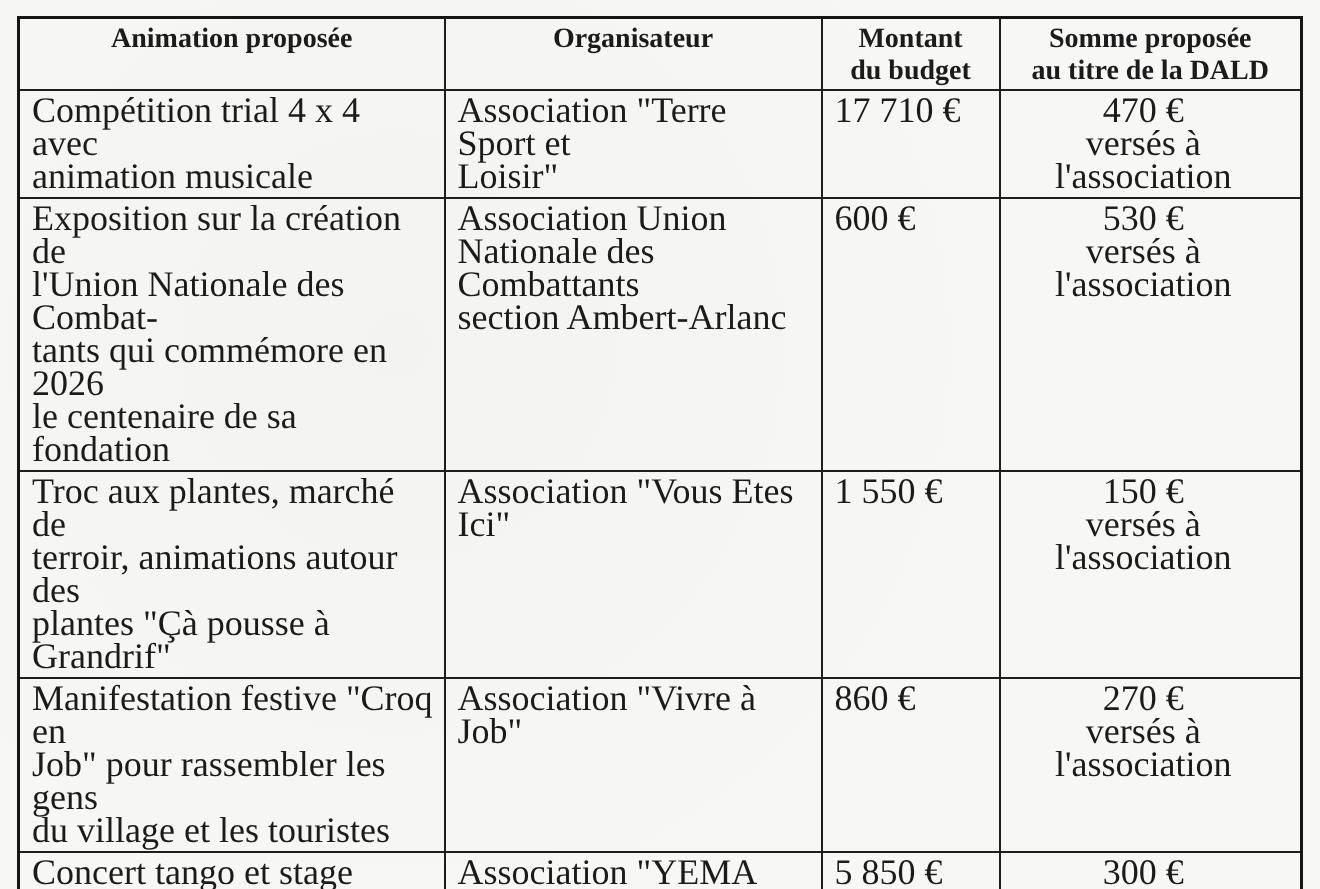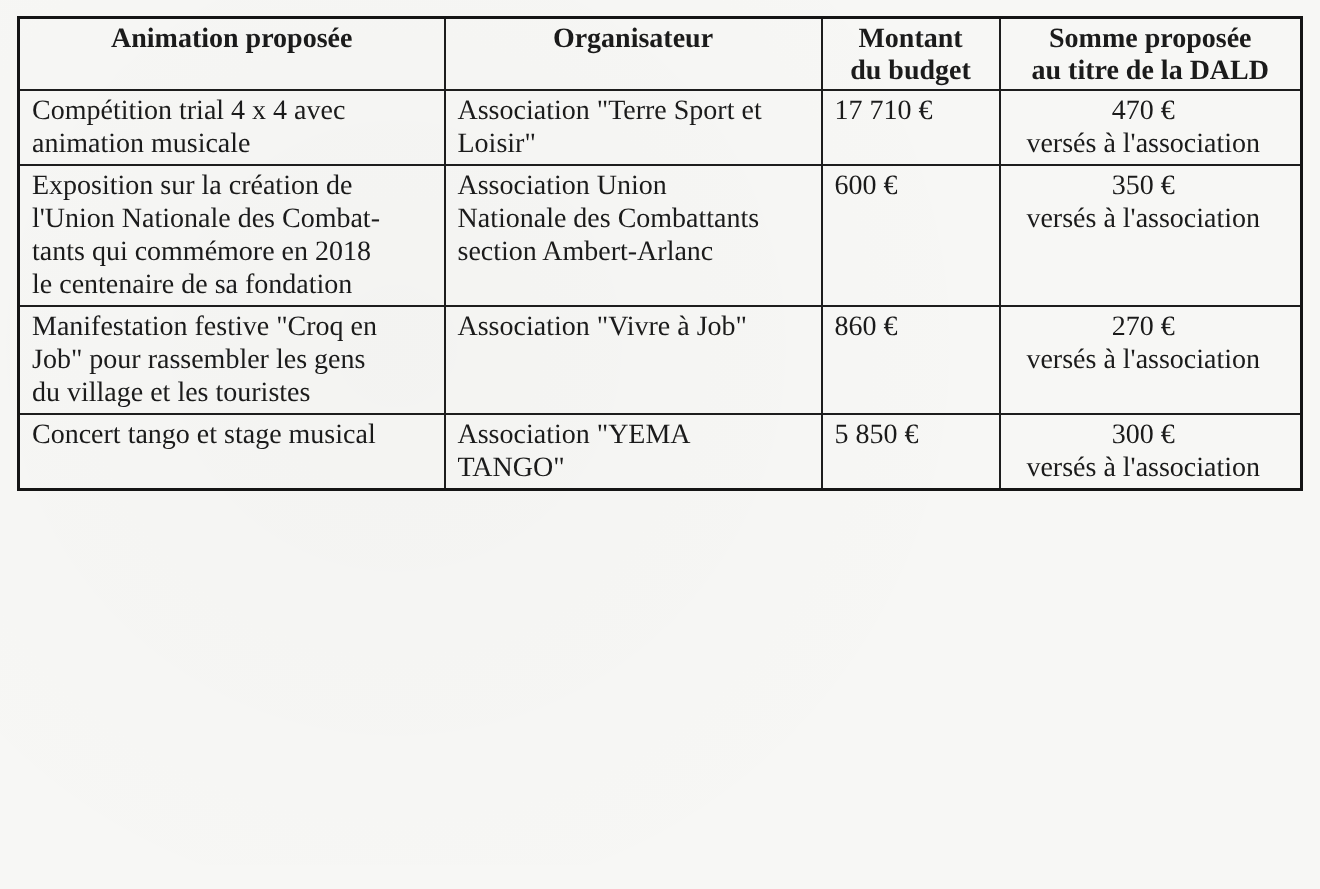--- a/index.html
+++ b/index.html
@@ -39,21 +39,21 @@
   }
   th {
     font-size: 28px;
     line-height: 32px;
     font-weight: bold;
     text-align: center;
     padding: 4px 6px 2px;
     height: 62px;
   }
   td {
-    font-size: 28px;
+    font-size: 36px;
     line-height: 33px;
     padding: 3px 10px 4px 12px;
     text-align: left;
   }
   td.c-somme {
     text-align: center;
     padding-left: 6px;
     padding-right: 20px;
     white-space: normal;
   }
@@ -94,28 +94,39 @@
 Loisir"</td>
         <td class="c-montant">17 710 €</td>
         <td class="c-somme">
           <span class="amt">470 €</span>
           <span class="note">versés à l'association</span>
         </td>
       </tr>
       <tr>
         <td class="c-anim">Exposition sur la création de
 l'Union Nationale des Combat-
-tants qui commémore en 2018
+tants qui commémore en 2026
 le centenaire de sa fondation</td>
         <td class="c-org">Association Union
 Nationale des Combattants
 section Ambert-Arlanc</td>
         <td class="c-montant">600 €</td>
         <td class="c-somme">
-          <span class="amt">350 €</span>
+          <span class="amt">530 €</span>
+          <span class="note">versés à l'association</span>
+        </td>
+      </tr>
+      <tr>
+        <td class="c-anim">Troc aux plantes, marché de
+terroir, animations autour des
+plantes "Çà pousse à Grandrif"</td>
+        <td class="c-org">Association "Vous Etes Ici"</td>
+        <td class="c-montant">1 550 €</td>
+        <td class="c-somme">
+          <span class="amt">150 €</span>
           <span class="note">versés à l'association</span>
         </td>
       </tr>
       <tr>
         <td class="c-anim">Manifestation festive "Croq en
 Job" pour rassembler les gens
 du village et les touristes</td>
         <td class="c-org">Association "Vivre à Job"</td>
         <td class="c-montant">860 €</td>
         <td class="c-somme">

